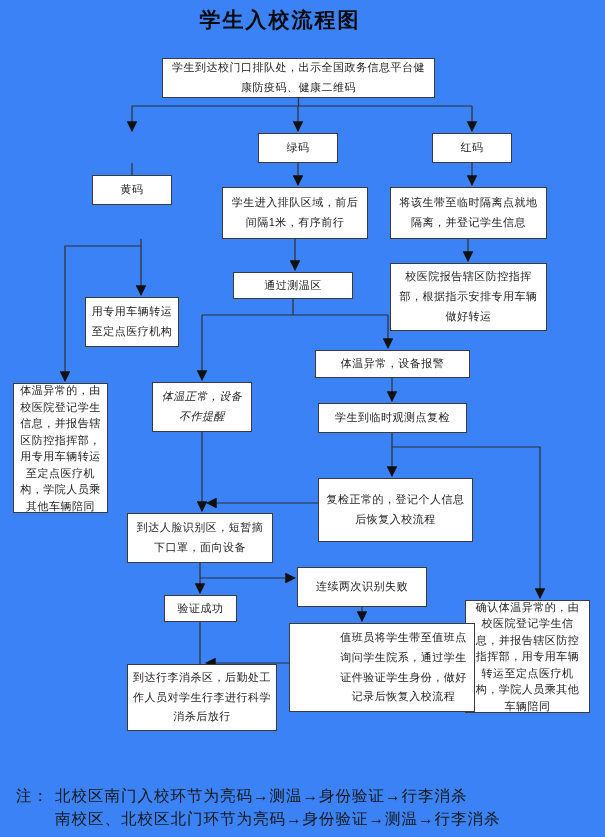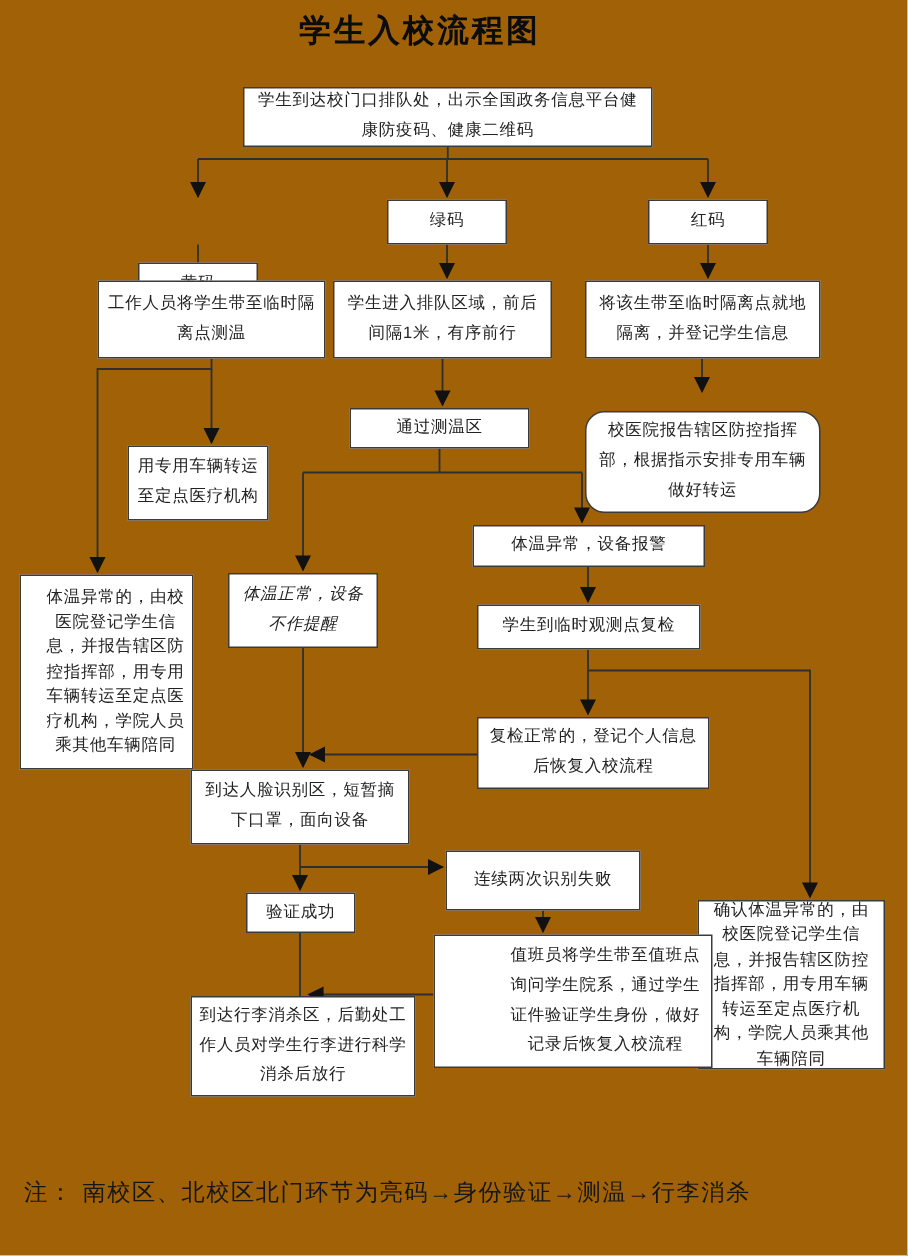--- a/index.html
+++ b/index.html
@@ -1,17 +1,17 @@
 <!DOCTYPE html>
 <html><head>
 <meta charset="utf-8">
 <style>
   html,body{margin:0;padding:0;background:#ffffff;}
   .canvas{
-    position:relative;width:605px;height:837px;background:#a16207;
+    position:relative;width:605px;height:837px;background:#3b82f6;
     font-family:"Liberation Sans", sans-serif;color:#1d1d1d;overflow:hidden;
   }
   .connector-layer{position:absolute;left:0;top:0;width:605px;height:837px;pointer-events:none;}
   .flow-title{
     position:absolute;left:0;top:6px;width:560px;text-align:center;
     font-size:21px;font-weight:bold;letter-spacing:2px;color:#0c0c0c;
   }
   .node{
     position:absolute;box-sizing:border-box;border:1.4px solid #3b3b3b;background:#ffffff;
     display:flex;align-items:center;justify-content:center;text-align:center;
@@ -20,27 +20,27 @@
   .node.tall{line-height:1.5;}
   
   #n-arrive            {left:162px;top:58px; width:273px;height:40px;}
   #n-yellow            {left:92px; top:133px;width:80px; height:30px;margin-top:42px;}
   #n-green             {left:258px;top:133px;width:80px; height:30px;}
   #n-red               {left:432px;top:133px;width:80px; height:30px;}
   #n-staff-escort      {left:65px; top:187px;width:152px;height:52px;}
   #n-queue-area        {left:222px;top:187px;width:146px;height:52px;}
   #n-isolate-register  {left:390px;top:187px;width:157px;height:52px;}
   #n-normal-isolation  {left:85px; top:297px;width:94px; height:50px;}
-  #n-abnormal-transfer {left:13px; top:383px;width:116px;height:130px;padding-left:17px;}
+  #n-abnormal-transfer {left:13px; top:383px;width:95px;height:130px;}
   #n-temp-zone         {left:233px;top:272px;width:120px;height:27px;}
-  #n-hospital-report   {left:390px;top:274px;width:157px;height:68px;border-radius:13px;}
+  #n-hospital-report   {left:390px;top:263px;width:157px;height:68px;}
   #n-temp-normal       {left:152px;top:382px;width:100px;height:50px;font-style:italic;}
   #n-temp-abnormal     {left:315px;top:350px;width:155px;height:28px;}
   #n-recheck           {left:318px;top:403px;width:149px;height:30px;}
-  #n-recheck-normal    {left:318px;top:478px;width:155px;height:48px;}
+  #n-recheck-normal    {left:318px;top:478px;width:155px;height:64px;}
   #n-confirmed-abnormal{left:465px;top:600px;width:125px;height:113px;}
   #n-face-zone         {left:127px;top:513px;width:146px;height:50px;}
   #n-fail-twice        {left:297px;top:567px;width:130px;height:40px;}
   #n-verify-ok         {left:164px;top:595px;width:73px; height:27px;}
   #n-duty-officer      {left:289px;top:623px;width:186px;height:89px;padding-left:48px;}
   #n-luggage           {left:127px;top:664px;width:150px;height:67px;}
   .notes{
     position:absolute;left:16px;top:784px;width:585px;display:flex;
     font-family:"Liberation Serif", serif;font-size:15.5px;line-height:23px;
     letter-spacing:1px;color:#161616;
@@ -95,38 +95,38 @@
       <path d="M200,622 V696" marker-end="url(#arrow)"></path>
     </g>
   </svg>
 
   <div class="flow-title">学生入校流程图</div>
 
   <div class="node" id="n-arrive">学生到达校门口排队处，出示全国政务信息平台健康防疫码、健康二维码</div>
   <div class="node" id="n-yellow">黄码</div>
   <div class="node" id="n-green">绿码</div>
   <div class="node" id="n-red">红码</div>
-  <div class="node" id="n-staff-escort">工作人员将学生带至临时隔离点测温</div>
   <div class="node" id="n-queue-area">学生进入排队区域，前后间隔1米，有序前行</div>
   <div class="node" id="n-isolate-register">将该生带至临时隔离点就地隔离，并登记学生信息</div>
   <div class="node" id="n-normal-isolation">用专用车辆转运至定点医疗机构</div>
   <div class="node tall" id="n-abnormal-transfer">体温异常的，由校医院登记学生信息，并报告辖区防控指挥部，用专用车辆转运至定点医疗机构，学院人员乘其他车辆陪同</div>
   <div class="node" id="n-temp-zone">通过测温区</div>
   <div class="node" id="n-hospital-report">校医院报告辖区防控指挥部，根据指示安排专用车辆做好转运</div>
   <div class="node" id="n-temp-normal">体温正常，设备不作提醒</div>
   <div class="node" id="n-recheck">学生到临时观测点复检</div>
   <div class="node" id="n-temp-abnormal">体温异常，设备报警</div>
   <div class="node" id="n-recheck-normal">复检正常的，登记个人信息后恢复入校流程</div>
   <div class="node tall" id="n-confirmed-abnormal">确认体温异常的，由校医院登记学生信息，并报告辖区防控指挥部，用专用车辆转运至定点医疗机构，学院人员乘其他车辆陪同</div>
   <div class="node" id="n-face-zone">到达人脸识别区，短暂摘下口罩，面向设备</div>
   <div class="node" id="n-fail-twice">连续两次识别失败</div>
   <div class="node" id="n-verify-ok">验证成功</div>
   <div class="node" id="n-duty-officer">值班员将学生带至值班点询问学生院系，通过学生证件验证学生身份，做好记录后恢复入校流程</div>
   <div class="node" id="n-luggage">到达行李消杀区，后勤处工作人员对学生行李进行科学消杀后放行</div>
 
   <div class="notes">
     <span class="note-prefix">注：</span>
     <span class="note-lines">
+      <span style="display:block;">北校区南门入校环节为亮码→测温→身份验证→行李消杀</span>
       <span style="display:block;">南校区、北校区北门环节为亮码→身份验证→测温→行李消杀</span>
     </span>
   </div>
 
 </div>
 
 </body></html>

